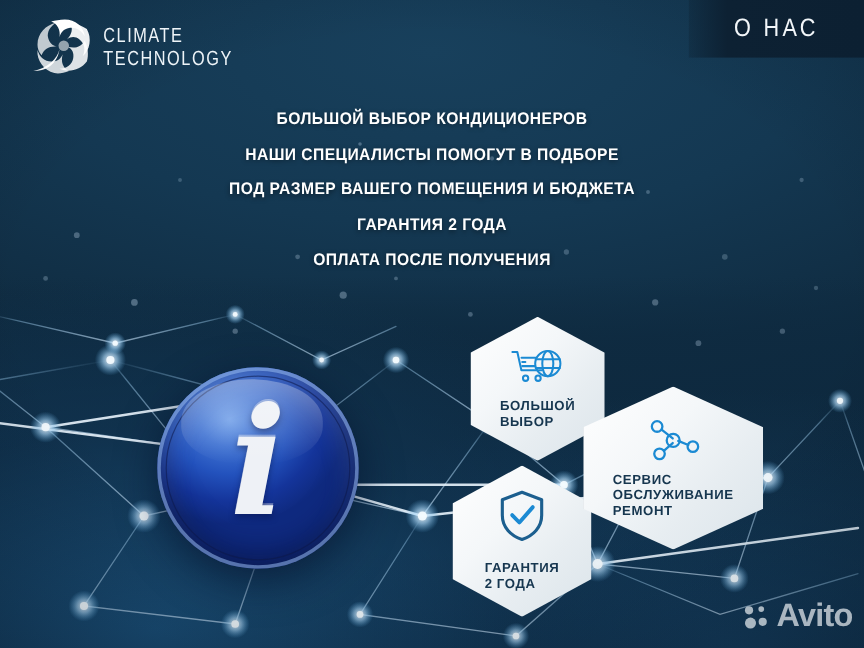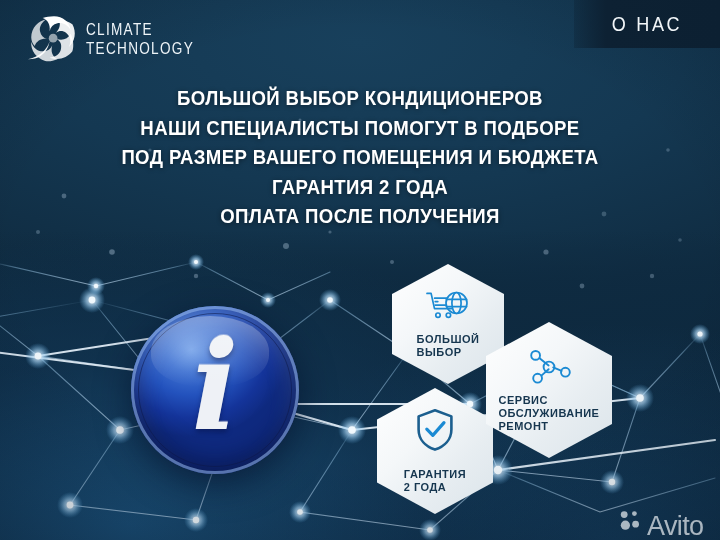--- a/index.html
+++ b/index.html
@@ -69,21 +69,21 @@
     transform: scaleX(.80);
     transform-origin: left center;
     white-space: nowrap;
   }
 
   
   .headline {
     position: absolute; left: 0; right: 0; top: 84px;
     text-align: center;
     color: #ffffff;
-    font-size: 20px;
+    font-size: 14px;
     line-height: 29.5px;
     letter-spacing: .4px;
     font-weight: 700;
     text-shadow: 0 1px 5px rgba(0,0,0,.45);
   }
   .headline div { transform: scaleX(.93); }
 
   
   .info-badge {
     position: absolute; left: 131px; top: 306px;
@@ -138,38 +138,37 @@
     color: #16364f;
     font-size: 11px;
     line-height: 13px;
     font-weight: 700;
     letter-spacing: .5px;
     text-align: left;
     text-transform: uppercase;
   }
   #hex-choice  { left: 392px; top: 264px; width: 112px; height: 120px; }
   #hex-choice .hex-icon { margin-bottom: 7px; }
-  #hex-service { left: 486px; top: 322px; width: 126px; height: 136px; z-index: 3; }
+  #hex-service { left: 486px; top: 322px; width: 150px; height: 136px; z-index: 3; }
   #hex-service .hex-icon { margin-bottom: 8px; }
   #hex-warranty{ left: 377px; top: 388px; width: 116px; height: 126px; gap: 9px; }
   #hex-warranty .hex-icon { margin-bottom: 7px; }
 
   
   .avito {
     position: absolute; left: 618px; top: 500px;
     display: flex; align-items: center; gap: 5px;
     opacity: .78;
   }
   .avito-word {
     color: #d6dde3;
     font-size: 27px;
-    font-weight: 400;
+    font-weight: 700;
     letter-spacing: -.6px;
     line-height: 1;
-    margin-top: 13px;
   }
 </style>
 </head>
 <body>
 
 <div id="stage">
 
   <div class="bg-base"></div>
   <div class="bg-lower"></div>
 

